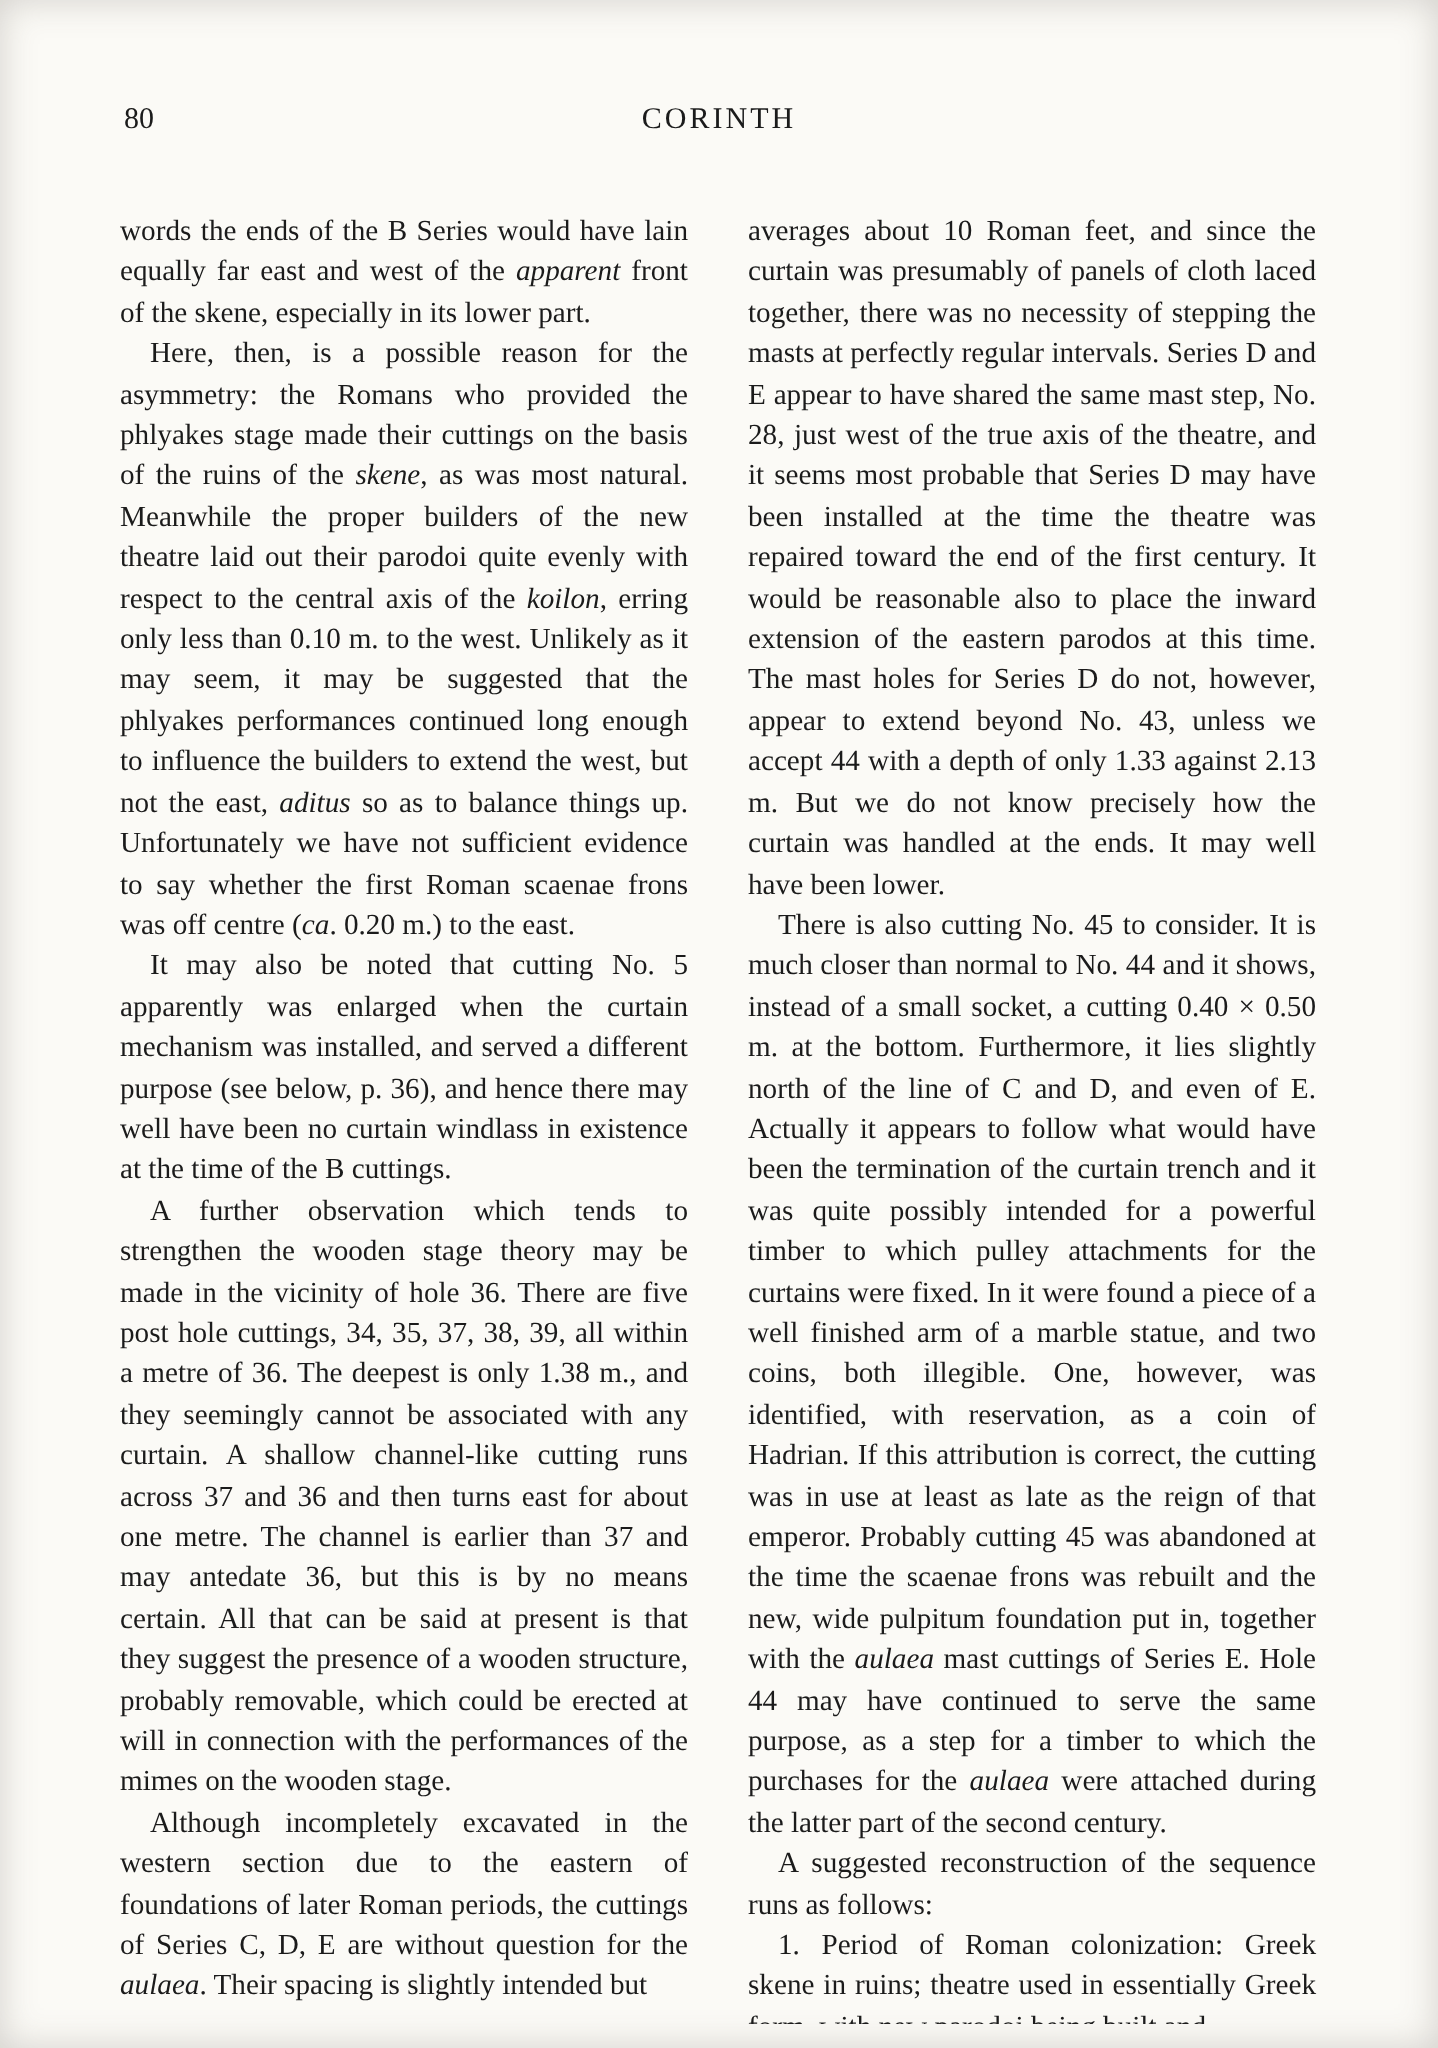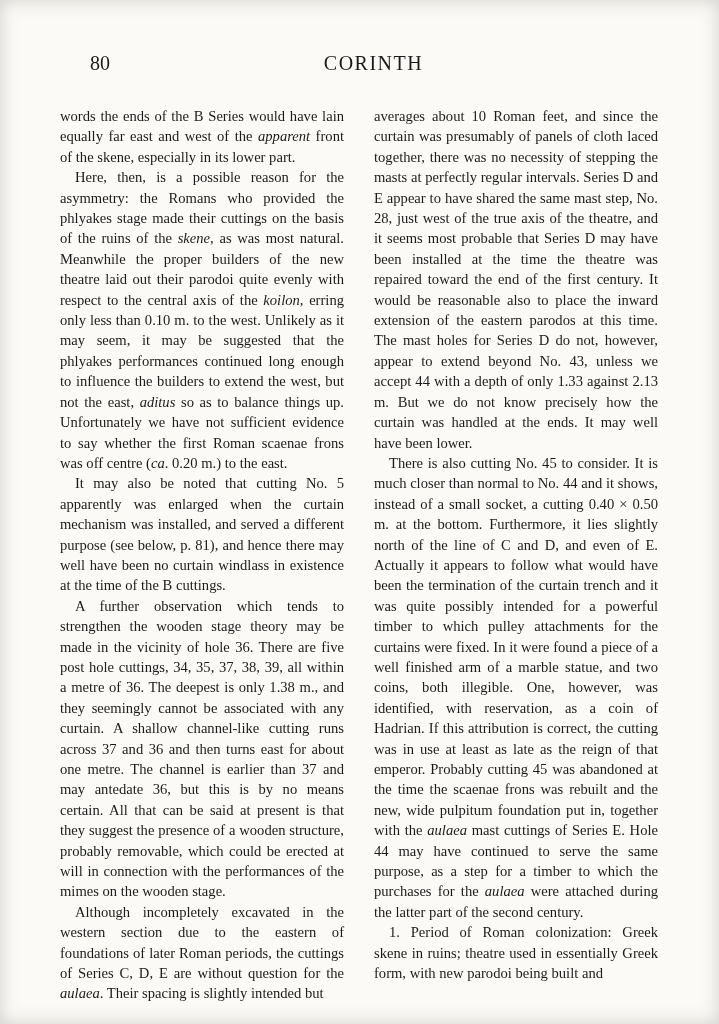--- a/index.html
+++ b/index.html
@@ -16,22 +16,21 @@
     overflow: hidden;
     position: relative;
   }
   .page-inner {
     padding: 52px 60px 0 60px;
   }
   .running-head {
     position: relative;
     height: 22px;
     margin-bottom: 12px;
-    font-size: 20px;
-    margin-left: 28px;
+    font-size: 15px;
   }
   .page-number {
     position: absolute;
     left: 2px;
     top: 0;
   }
   .running-title {
     position: absolute;
     left: 0;
     right: 0;
@@ -66,23 +65,24 @@
 
 <div class="page-inner">
   <div class="running-head">
     <span class="page-number">80</span>
     <span class="running-title">CORINTH</span>
   </div>
   <div class="columns">
     <div class="column">
         <p class=""><span>words the ends of the B Series would have lain equally far east and west of the </span><i>apparent</i><span> front of the skene, especially in its lower part.</span></p>
         <p class="indent"><span>Here, then, is a possible reason for the asymmetry: the Romans who provided the phlyakes stage made their cuttings on the basis of the ruins of the </span><i>skene</i><span>, as was most natural. Meanwhile the proper builders of the new theatre laid out their parodoi quite evenly with respect to the central axis of the </span><i>koilon</i><span>, erring only less than 0.10 m. to the west. Unlikely as it may seem, it may be suggested that the phlyakes performances continued long enough to influence the builders to extend the west, but not the east, </span><i>aditus</i><span> so as to balance things up. Unfortunately we have not sufficient evidence to say whether the first Roman scaenae frons was off centre (</span><i>ca</i><span>. 0.20 m.) to the east.</span></p>
-        <p class="indent"><span>It may also be noted that cutting No. 5 apparently was enlarged when the curtain mechanism was installed, and served a different purpose (see below, p. 81), and hence there may well have been no curtain windlass in existence at the time of the B cuttings.</span></p>
+        <p class="indent"><span>It may also be noted that cutting No. 5 apparently was enlarged when the curtain mechanism was installed, and served a different purpose (see below, p. 36), and hence there may well have been no curtain windlass in existence at the time of the B cuttings.</span></p>
         <p class="indent"><span>A further observation which tends to strengthen the wooden stage theory may be made in the vicinity of hole 36. There are five post hole cuttings, 34, 35, 37, 38, 39, all within a metre of 36. The deepest is only 1.38 m., and they seemingly cannot be associated with any curtain. A shallow channel-like cutting runs across 37 and 36 and then turns east for about one metre. The channel is earlier than 37 and may antedate 36, but this is by no means certain. All that can be said at present is that they suggest the presence of a wooden structure, probably removable, which could be erected at will in connection with the performances of the mimes on the wooden stage.</span></p>
         <p class="indent"><span>Although incompletely excavated in the western section due to the eastern of foundations of later Roman periods, the cuttings of Series C, D, E are without question for the </span><i>aulaea</i><span>. Their spacing is slightly intended but</span></p>
       </div>
     <div class="column">
         <p class=""><span>averages about 10 Roman feet, and since the curtain was presumably of panels of cloth laced together, there was no necessity of stepping the masts at perfectly regular intervals. Series D and E appear to have shared the same mast step, No. 28, just west of the true axis of the theatre, and it seems most probable that Series D may have been installed at the time the theatre was repaired toward the end of the first century. It would be reasonable also to place the inward extension of the eastern parodos at this time. The mast holes for Series D do not, however, appear to extend beyond No. 43, unless we accept 44 with a depth of only 1.33 against 2.13 m. But we do not know precisely how the curtain was handled at the ends. It may well have been lower.</span></p>
         <p class="indent"><span>There is also cutting No. 45 to consider. It is much closer than normal to No. 44 and it shows, instead of a small socket, a cutting 0.40 × 0.50 m. at the bottom. Furthermore, it lies slightly north of the line of C and D, and even of E. Actually it appears to follow what would have been the termination of the curtain trench and it was quite possibly intended for a powerful timber to which pulley attachments for the curtains were fixed. In it were found a piece of a well finished arm of a marble statue, and two coins, both illegible. One, however, was identified, with reservation, as a coin of Hadrian. If this attribution is correct, the cutting was in use at least as late as the reign of that emperor. Probably cutting 45 was abandoned at the time the scaenae frons was rebuilt and the new, wide pulpitum foundation put in, together with the </span><i>aulaea</i><span> mast cuttings of Series E. Hole 44 may have continued to serve the same purpose, as a step for a timber to which the purchases for the </span><i>aulaea</i><span> were attached during the latter part of the second century.</span></p>
+        <p class="indent"><span>A suggested reconstruction of the sequence runs as follows:</span></p>
         <p class="indent"><span>1. Period of Roman colonization: Greek skene in ruins; theatre used in essentially Greek form, with new parodoi being built and</span></p>
       </div>
   </div>
 </div>
 
 </body></html>

